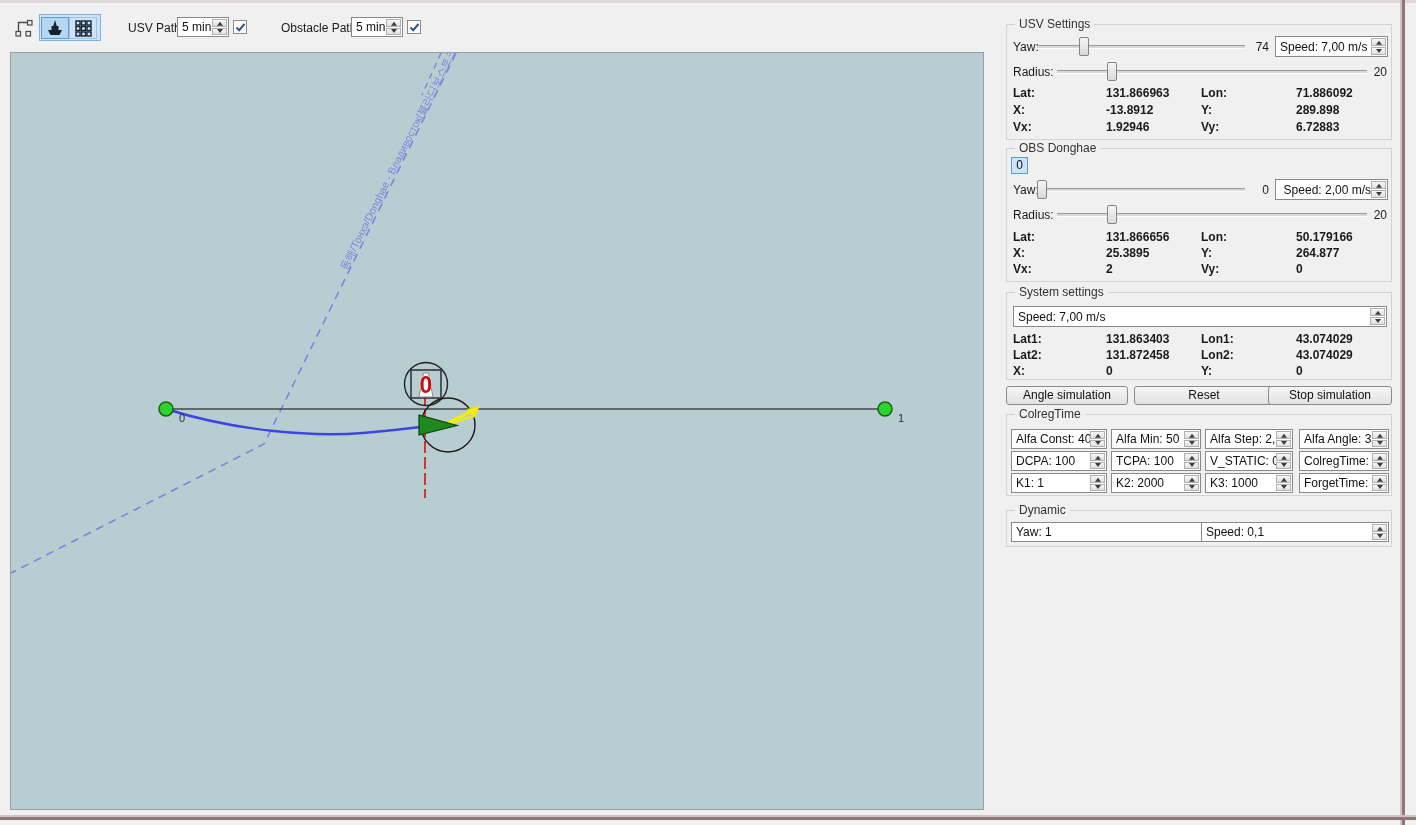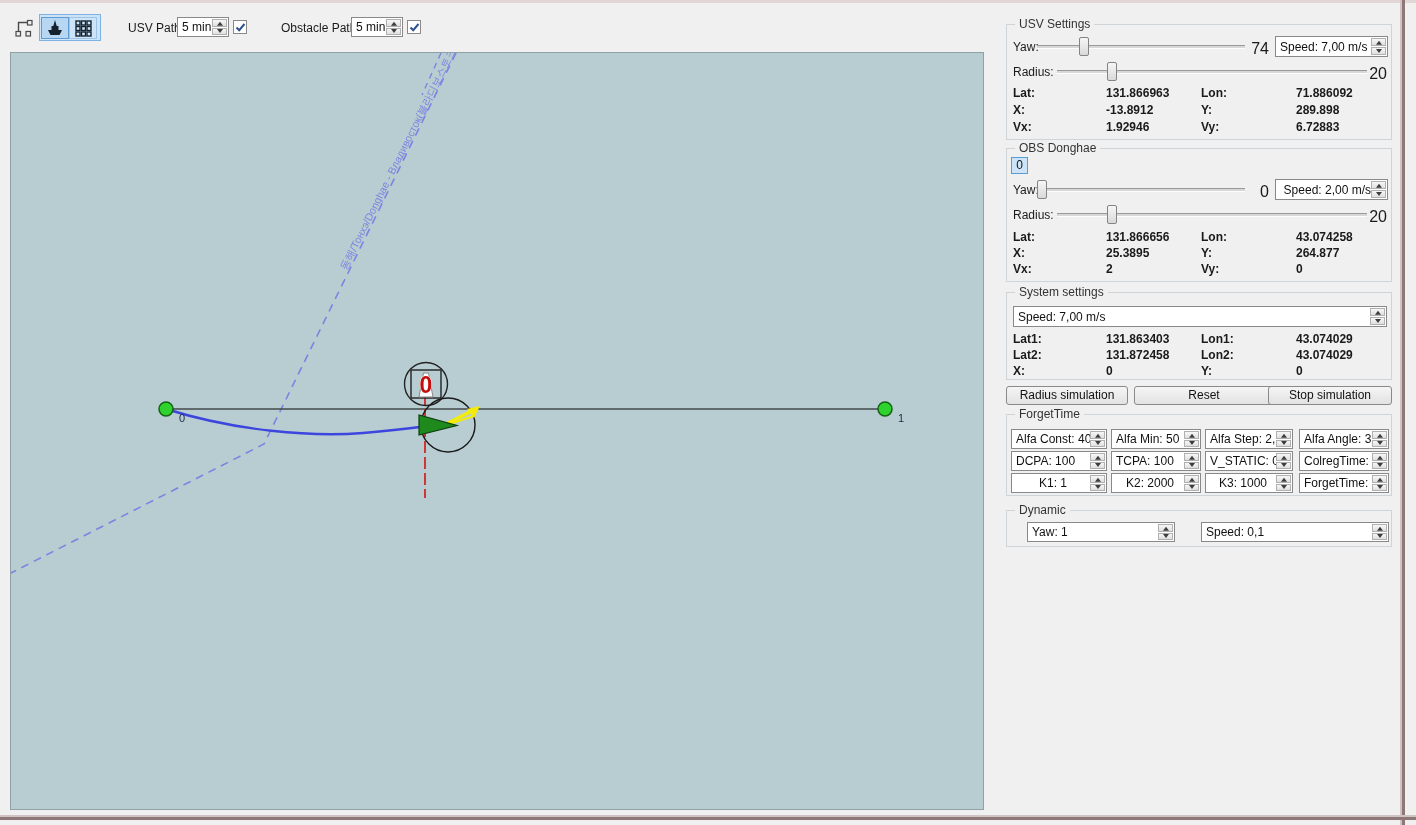--- a/index.html
+++ b/index.html
@@ -39,32 +39,32 @@
 
   
   .group{position:absolute;border:1px solid #cfd4d9;border-radius:0;box-sizing:border-box;}
   .gtitle{position:absolute;top:-8px;left:8px;background:#f0f0f0;padding:0 4px;font-size:12px;color:#333;line-height:14px;white-space:nowrap;}
 
   
   .slider{position:absolute;height:19px;}
   .slider .groove{position:absolute;left:0;right:0;top:8px;height:2px;background:#d8d8d8;border-top:1px solid #9a9a9a;border-bottom:1px solid #fdfdfd;}
   .slider .handle{position:absolute;top:0;width:10px;height:19px;background:linear-gradient(#f6f6f6,#d9d9d9);border:1px solid #848484;border-radius:2px;box-sizing:border-box;}
 
-  .pval{position:absolute;font-size:16px;color:#1a1a1a;text-align:right;white-space:nowrap;}
+  .pval{position:absolute;font-size:12px;color:#1a1a1a;text-align:right;white-space:nowrap;}
 
   .prow{position:absolute;left:0;width:100%;height:15px;font-size:12px;color:#1a1a1a;}
   .prow span{position:absolute;white-space:nowrap;font-weight:bold;}
   .prow .c1{left:6px;} .prow .c2{left:99px;} .prow .c3{left:194px;} .prow .c4{left:289px;}
 
   .btn{position:absolute;height:19px;background:linear-gradient(#f5f5f5,#e2e2e2);border:1px solid #8a8a8a;border-radius:3px;box-sizing:border-box;font-size:12px;color:#111;text-align:center;line-height:17px;}
 
   .tabbtn{position:absolute;left:4px;top:8px;width:17px;height:17px;background:#cde4f8;border:1px solid #5a9bd0;box-sizing:border-box;font-size:12px;text-align:center;line-height:15px;color:#111;}
 
   
-  .pr1{top:14px;} .pr2{top:36px;} .pr3{top:58px;text-align:center;}
+  .pr1{top:14px;} .pr2{top:36px;} .pr3{top:58px;}
   .pc1{left:4px;width:96px;} .pc2{left:104px;width:90px;} .pc3{left:198px;width:88px;} .pc4{left:292px;width:90px;}
 </style>
 </head>
 <body>
 
 <div class="win">
   <div class="frame-top"></div>
 
   <svg class="tool-icon" width="22" height="22" viewBox="0 0 22 22">
     <path d="M16,5.5 L5.5,5.5 L5.5,16" fill="none" stroke="#4a4a4a" stroke-width="1.4"></path>
@@ -242,21 +242,21 @@
     <span class="label" style="left:6px;top:59px;">Radius:</span>
     <div class="slider" style="left:50px;top:56px;width:310px;">
       <div class="groove"></div>
       <div class="handle" style="left:16%;"></div>
     </div>
     <span class="pval" style="left:362px;top:59px;width:18px;">20</span>
     <div class="prow" style="top:81px;">
       <span class="c1">Lat:</span>
         <span class="c2">131.866656</span>
       <span class="c3">Lon:</span>
-        <span class="c4">43.074258</span>
+        <span class="c4">50.179166</span>
     </div>
     <div class="prow" style="top:97px;">
       <span class="c1">X:</span>
         <span class="c2">25.3895</span>
       <span class="c3">Y:</span>
         <span class="c4">264.877</span>
     </div>
     <div class="prow" style="top:113px;">
       <span class="c1">Vx:</span>
         <span class="c2">2</span>
@@ -291,26 +291,26 @@
         <span class="c4">43.074029</span>
     </div>
     <div class="prow" style="top:71px;">
       <span class="c1">X:</span>
         <span class="c2">0</span>
       <span class="c3">Y:</span>
         <span class="c4">0</span>
     </div>
   </div>
 
-  <div class="btn" style="left:1006px;top:386px;width:122px;">Radius simulation</div>
+  <div class="btn" style="left:1006px;top:386px;width:122px;">Angle simulation</div>
   <div class="btn" style="left:1134px;top:386px;width:140px;">Reset</div>
   <div class="btn" style="left:1268px;top:386px;width:124px;">Stop simulation</div>
 
   <div class="group" style="left:1006px;top:414px;width:386px;height:82px;">
-    <span class="gtitle">ForgetTime</span>
+    <span class="gtitle">ColregTime</span>
     <div class="spin pr1 pc1">
         <span class="txt">Alfa Const: 400</span>
         <span class="btns">
           <span class="sb up">
             <i></i>
           </span>
           <span class="sb down">
             <i></i>
           </span>
         </span>
@@ -433,21 +433,21 @@
           </span>
           <span class="sb down">
             <i></i>
           </span>
         </span>
       </div>
   </div>
 
   <div class="group" style="left:1006px;top:510px;width:386px;height:37px;">
     <span class="gtitle">Dynamic</span>
-    <div class="spin" style="left:4px;top:11px;width:148px;margin-left:16px;">
+    <div class="spin" style="left:4px;top:11px;width:220px;">
       <span class="txt">Yaw: 1</span>
     <span class="btns">
           <span class="sb up">
             <i></i>
           </span>
           <span class="sb down">
             <i></i>
           </span>
         </span>
       </div>

